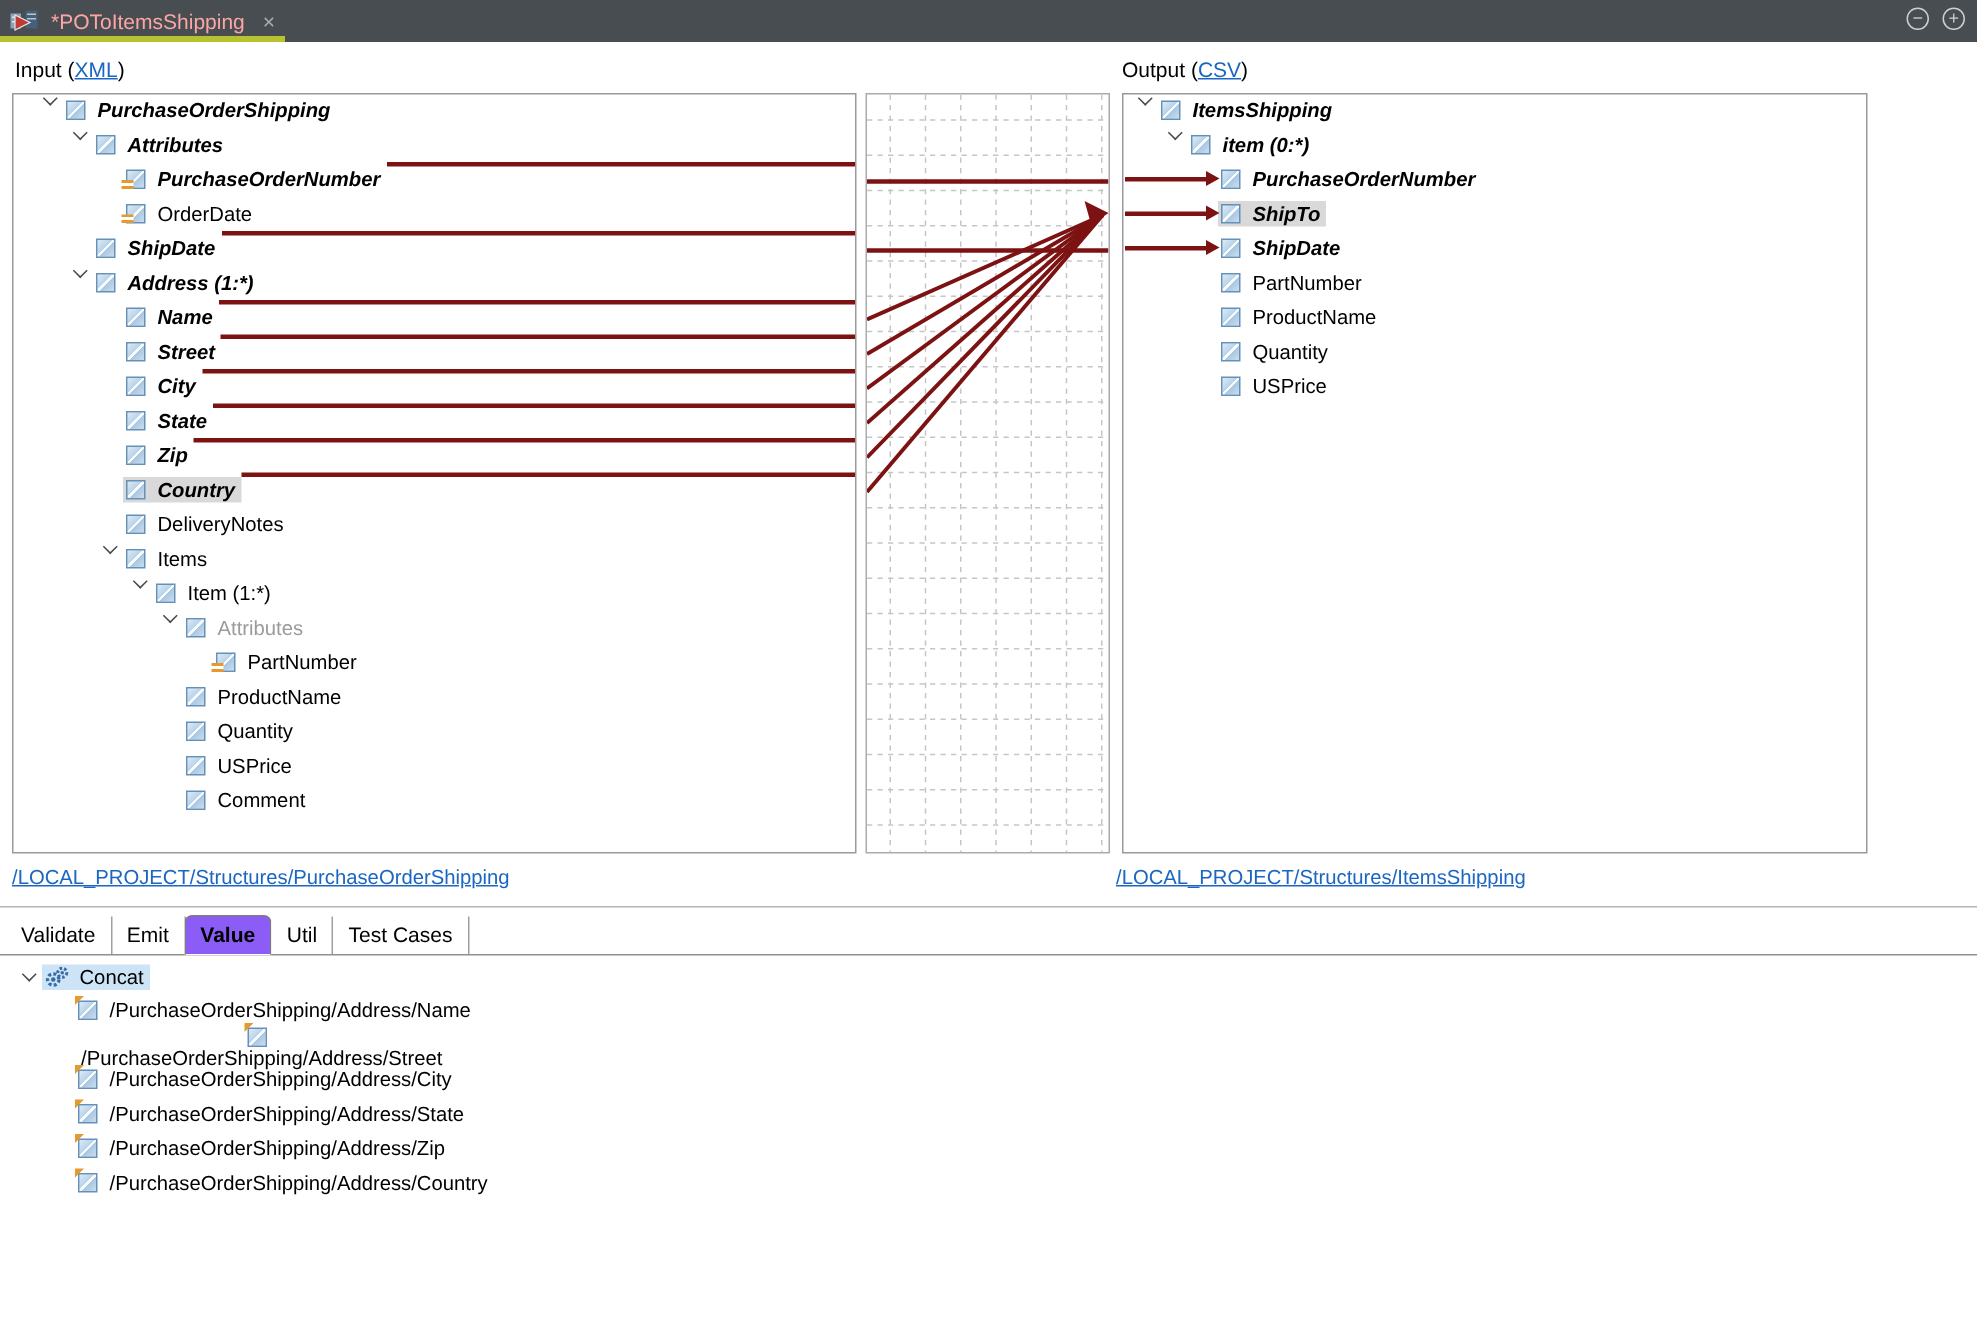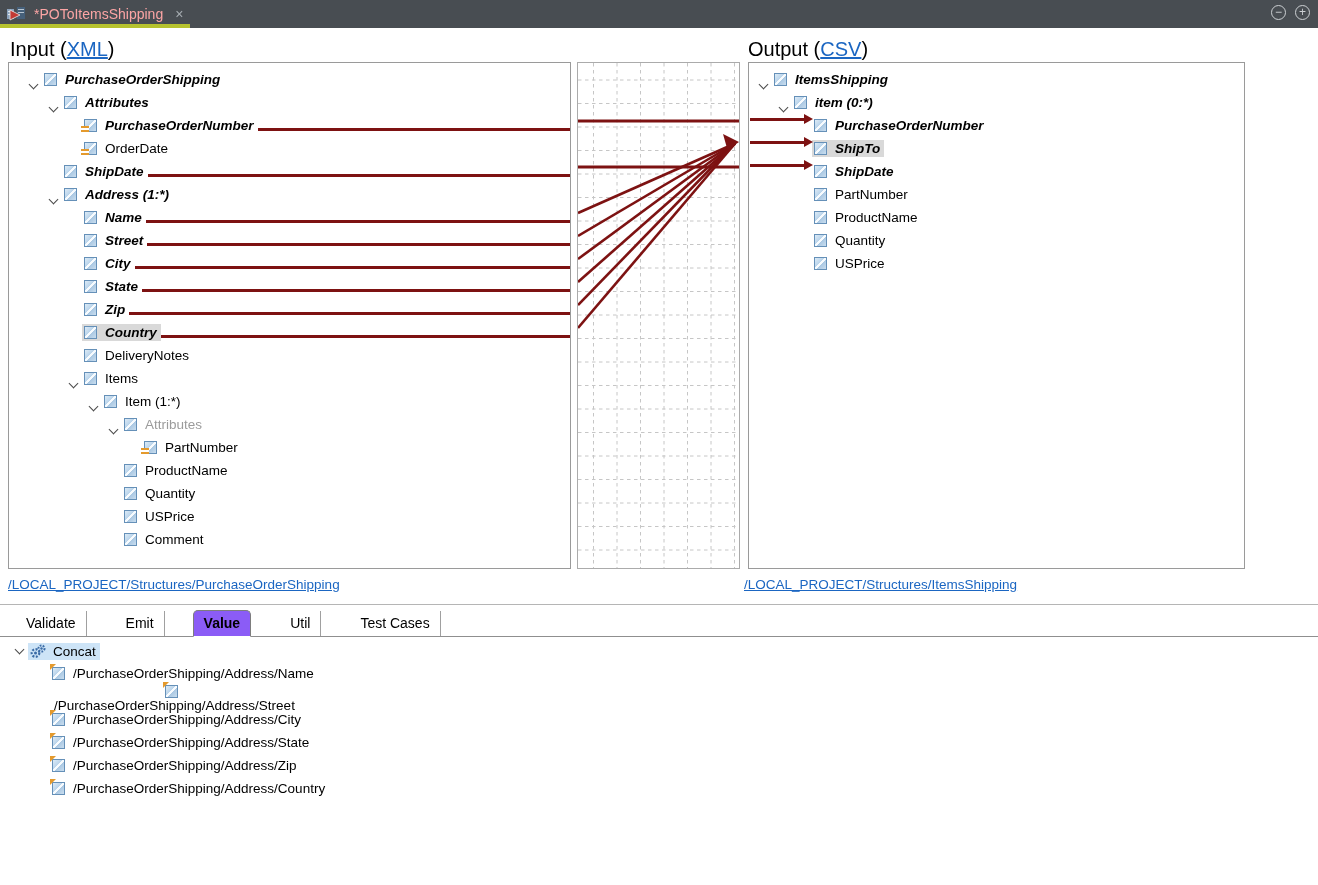--- a/index.html
+++ b/index.html
@@ -16,33 +16,33 @@
   .tab-active{position:absolute;left:0;top:0;height:28px;width:190px;display:flex;align-items:center;
               gap:8px;padding-left:6px;box-sizing:border-box;}
   .tab-title{color:#fca5a5;font-size:14px;white-space:nowrap;}
   .tab-close{color:#a7adb2;font-size:14px;margin-left:4px;cursor:default;}
   .tab-underline{position:absolute;left:0;top:24px;width:190px;height:4px;background:var(--accent-green);}
   .win-controls{position:absolute;right:8px;top:5px;display:flex;gap:9px;}
   .circle-btn{width:15px;height:15px;border:1px solid #ccd0d3;border-radius:50%;color:#ccd0d3;
               font-size:12px;line-height:13px;text-align:center;box-sizing:border-box;}
 
   
-  .io-label{position:absolute;top:38px;font-size:20px;}
+  .io-label{position:absolute;top:38px;font-size:14px;}
   .lnk{color:var(--link);text-decoration:underline;cursor:pointer;}
 
   
   .panel{position:absolute;top:62px;height:507px;border:1px solid var(--panel-border);
          background:#fff;box-sizing:border-box;overflow:hidden;}
   #input-panel{left:8px;width:563px;}
   #output-panel{left:748px;width:497px;text-decoration:underline;}
   #canvas-panel{position:absolute;left:577px;top:62px;width:163px;height:507px;
                 border:1px solid #ababab;box-sizing:border-box;background:#fff;}
 
   
-  .trow{position:absolute;left:0;right:0;height:23px;display:flex;align-items:flex-end;box-sizing:border-box;}
+  .trow{position:absolute;left:0;right:0;height:23px;display:flex;align-items:flex-start;box-sizing:border-box;}
   .chev{width:18px;flex:none;display:flex;justify-content:center;align-items:center;}
   .chev::before{content:"";display:block;width:6px;height:6px;margin-top:-3px;
                 border-right:1.6px solid #4a4a4a;border-bottom:1.6px solid #4a4a4a;transform:rotate(45deg);}
   .chev.hidden::before{display:none;}
   .nwrap{display:flex;align-items:center;padding:1px 2px;}
   .nwrap.selgray{background:var(--sel-gray);}
   .nwrap.selblue{background:var(--sel-blue);}
   .nicon{width:13px;height:13px;flex:none;box-sizing:border-box;position:relative;margin-right:6px;
          border:1px solid #6590b8;
          background:linear-gradient(135deg,#dcebf7 0%,#b9d3ea 44%,#f7fbfe 44% 56%,#a9c7e2 56%,#cadeef 100%);}
@@ -59,21 +59,21 @@
                  border-left:9px solid var(--maroon);border-top:5.5px solid transparent;
                  border-bottom:5.5px solid transparent;}
 
   
   .struct-link{position:absolute;top:577px;font-size:13.5px;color:var(--link);
                text-decoration:underline;cursor:pointer;white-space:nowrap;}
 
   
   .hdivider{position:absolute;left:0;width:1318px;height:1px;background:#b5b5b5;}
   .tabs-underline{position:absolute;left:0;top:636px;width:1318px;height:1px;background:#8f8f8f;}
-  .tabs{position:absolute;left:16px;top:610px;display:flex;align-items:center;z-index:2;gap:29px;}
+  .tabs{position:absolute;left:4px;top:610px;display:flex;align-items:center;z-index:2;}
   .tabitem{padding:4px 10px 5px;font-size:14px;border-right:1px solid #a0a0a0;background:transparent;}
   .tabitem.selected{font-weight:bold;border:1px solid #7d7d7d;border-bottom:1px solid #fff;
                     border-radius:5px 5px 0 0;background:#8b5cf6;margin-bottom:-1px;margin-left:-1px;}
   #function-panel{position:absolute;left:0;top:640px;width:1318px;}
   .fn-row{display:flex;align-items:center;height:22px;padding-left:10px;}
   .fn-args{position:relative;}
   .arg-row{position:absolute;left:0;height:23px;display:flex;align-items:center;padding-left:52px;}
   .gear-icon{width:17px;height:14px;flex:none;margin-right:4px;}
 </style>
 </head>

